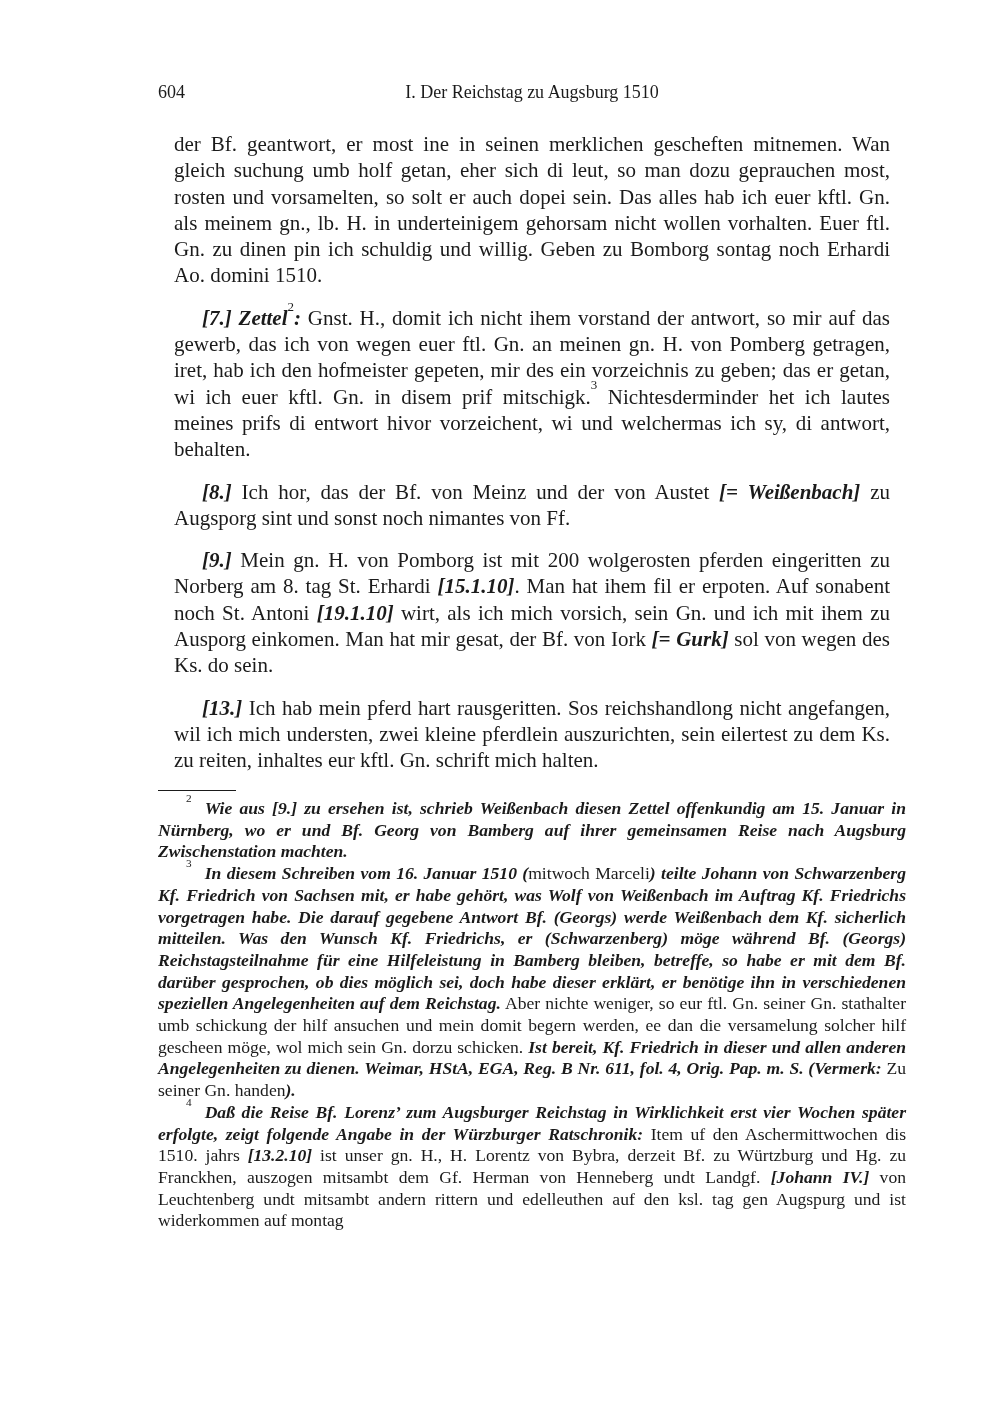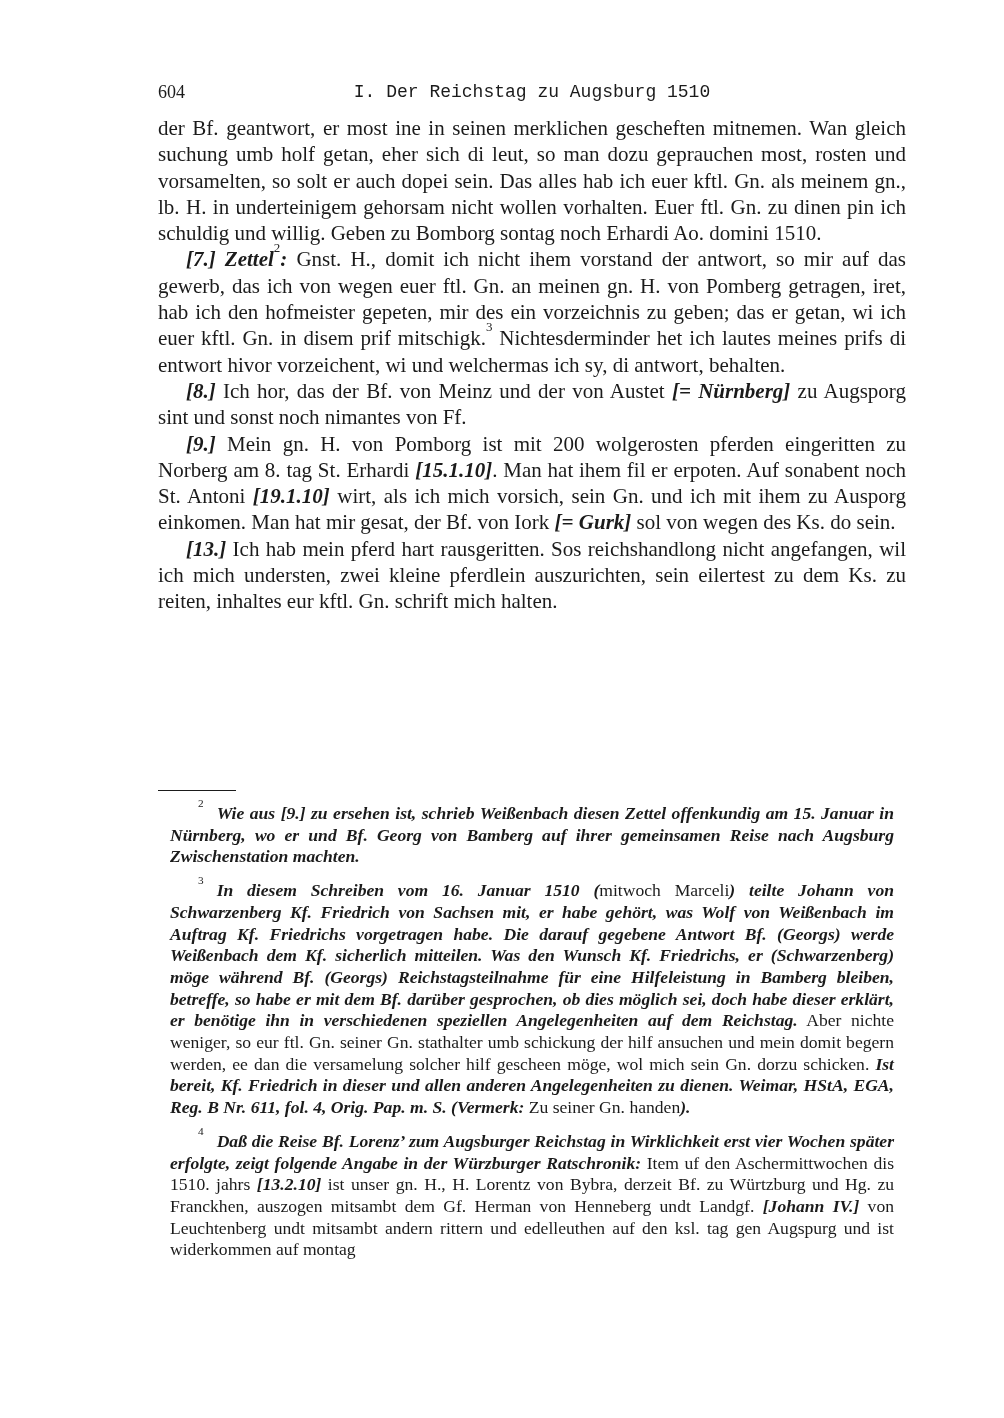--- a/index.html
+++ b/index.html
@@ -35,34 +35,33 @@
     position: absolute;
     left: 0;
     top: 0;
   }
   .running-title {
     position: absolute;
     left: 0;
     width: 100%;
     text-align: center;
     top: 0;
-    font-family: Liberation Mono, monospace;
   }
   
   .main-text {
     position: absolute;
     top: 115px;
     left: 158px;
     width: 748px;
     font-size: 21px;
     line-height: 26.3px;
     text-align: justify;
   }
   .main-text p {
-    margin: 0;
+    margin: 16px;
     padding: 0;
   }
   .main-text p.indent {
     text-indent: 28px;
   }
   .it { font-style: italic; font-weight: bold; }
   sup.fnref {
     font-size: 0.62em;
     line-height: 0;
     position: relative;
@@ -79,21 +78,21 @@
     text-align: justify;
   }
   .fn-rule {
     width: 78px;
     height: 0;
     border: none;
     border-top: 1.4px solid #1b1b1b;
     margin: 0 0 7px 0;
   }
   .footnotes .footnote {
-    margin: 12px;
+    margin: 0;
     padding: 0;
     text-indent: 28px;
   }
   .footnotes sup.fnmark {
     font-size: 0.64em;
     line-height: 0;
     position: relative;
     top: -0.45em;
     margin-right: 13px;
     font-style: normal;
@@ -105,21 +104,21 @@
 <div class="page">
 
   <div class="running-head">
     <span class="page-number">604</span>
     <span class="running-title">I. Der Reichstag zu Augsburg 1510</span>
   </div>
 
   <div class="main-text">
       <p class=""><span class="rm">der Bf. geantwort, er most ine in seinen merklichen gescheften mitnemen. Wan gleich suchung umb holf getan, eher sich di leut, so man dozu geprauchen most, rosten und vorsamelten, so solt er auch dopei sein. Das alles hab ich euer kftl. Gn. als meinem gn., lb. H. in underteinigem gehorsam nicht wollen vorhalten. Euer ftl. Gn. zu dinen pin ich schuldig und willig. Geben zu Bomborg sontag noch Erhardi Ao. domini 1510.</span></p>
       <p class="indent"><span class="it">[7.] Zettel</span><sup class="fnref">2</sup><span class="it">:</span><span class="rm"> Gnst. H., domit ich nicht ihem vorstand der antwort, so mir auf das gewerb, das ich von wegen euer ftl. Gn. an meinen gn. H. von Pomberg getragen, iret, hab ich den hofmeister gepeten, mir des ein vorzeichnis zu geben; das er getan, wi ich euer kftl. Gn. in disem prif mitschigk.</span><sup class="fnref">3</sup><span class="rm"> Nichtesderminder het ich lautes meines prifs di entwort hivor vorzeichent, wi und welchermas ich sy, di antwort, behalten.</span></p>
-      <p class="indent"><span class="it">[8.]</span><span class="rm"> Ich hor, das der Bf. von Meinz und der von Austet </span><span class="it">[= Nürnberg]</span><span class="rm"> zu Augsporg sint und sonst noch nimantes von Ff.</span></p>
+      <p class="indent"><span class="it">[8.]</span><span class="rm"> Ich hor, das der Bf. von Meinz und der von Austet </span><span class="it">[= Weißenbach]</span><span class="rm"> zu Augsporg sint und sonst noch nimantes von Ff.</span></p>
       <p class="indent"><span class="it">[9.]</span><span class="rm"> Mein gn. H. von Pomborg ist mit 200 wolgerosten pferden eingeritten zu Norberg am 8. tag St. Erhardi </span><span class="it">[15.1.10]</span><span class="rm">. Man hat ihem fil er erpoten. Auf sonabent noch St. Antoni </span><span class="it">[19.1.10]</span><span class="rm"> wirt, als ich mich vorsich, sein Gn. und ich mit ihem zu Ausporg einkomen. Man hat mir gesat, der Bf. von Iork </span><span class="it">[= Gurk]</span><span class="rm"> sol von wegen des Ks. do sein.</span></p>
       <p class="indent"><span class="it">[13.]</span><span class="rm"> Ich hab mein pferd hart rausgeritten. Sos reichshandlong nicht angefangen, wil ich mich understen, zwei kleine pferdlein auszurichten, sein eilertest zu dem Ks. zu reiten, inhaltes eur kftl. Gn. schrift mich halten.</span></p>
     </div>
 
   <div class="footnotes">
     <hr class="fn-rule">
     <div id="fn-list">
         <p class="footnote"><sup class="fnmark">2</sup><span class="it">Wie aus [9.] zu ersehen ist, schrieb Weißenbach diesen Zettel offenkundig am 15. Januar in Nürnberg, wo er und Bf. Georg von Bamberg auf ihrer gemeinsamen Reise nach Augsburg Zwischenstation machten.</span></p>
         <p class="footnote"><sup class="fnmark">3</sup><span class="it">In diesem Schreiben vom 16. Januar 1510 (</span><span class="rm">mitwoch Marceli</span><span class="it">) teilte Johann von Schwarzenberg Kf. Friedrich von Sachsen mit, er habe gehört, was Wolf von Weißenbach im Auftrag Kf. Friedrichs vorgetragen habe. Die darauf gegebene Antwort Bf. (Georgs) werde Weißenbach dem Kf. sicherlich mitteilen. Was den Wunsch Kf. Friedrichs, er (Schwarzenberg) möge während Bf. (Georgs) Reichstagsteilnahme für eine Hilfeleistung in Bamberg bleiben, betreffe, so habe er mit dem Bf. darüber gesprochen, ob dies möglich sei, doch habe dieser erklärt, er benötige ihn in verschiedenen speziellen Angelegenheiten auf dem Reichstag.</span><span class="rm"> Aber nichte weniger, so eur ftl. Gn. seiner Gn. stathalter umb schickung der hilf ansuchen und mein domit begern werden, ee dan die versamelung solcher hilf gescheen möge, wol mich sein Gn. dorzu schicken.</span><span class="it"> Ist bereit, Kf. Friedrich in dieser und allen anderen Angelegenheiten zu dienen. Weimar, HStA, EGA, Reg. B Nr. 611, fol. 4, Orig. Pap. m. S. (Vermerk:</span><span class="rm"> Zu seiner Gn. handen</span><span class="it">).</span></p>
         <p class="footnote"><sup class="fnmark">4</sup><span class="it">Daß die Reise Bf. Lorenz’ zum Augsburger Reichstag in Wirklichkeit erst vier Wochen später erfolgte, zeigt folgende Angabe in der Würzburger Ratschronik:</span><span class="rm"> Item uf den Aschermittwochen dis 1510. jahrs </span><span class="it">[13.2.10]</span><span class="rm"> ist unser gn. H., H. Lorentz von Bybra, derzeit Bf. zu Würtzburg und Hg. zu Franckhen, auszogen mitsambt dem Gf. Herman von Henneberg undt Landgf. </span><span class="it">[Johann IV.]</span><span class="rm"> von Leuchtenberg undt mitsambt andern rittern und edelleuthen auf den ksl. tag gen Augspurg und ist widerkommen auf montag</span></p>

